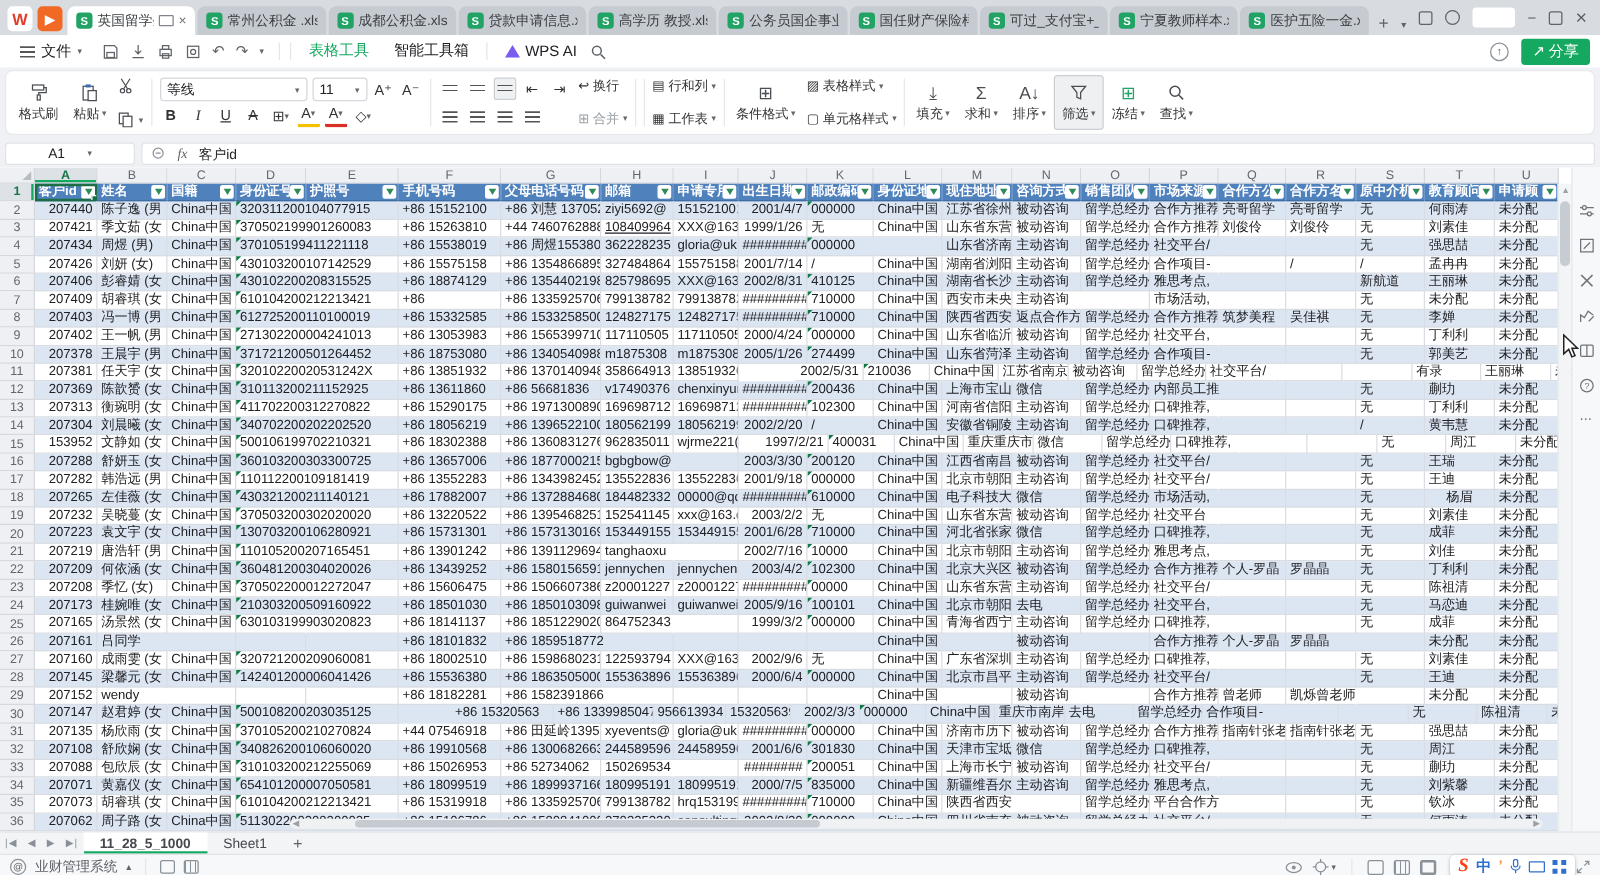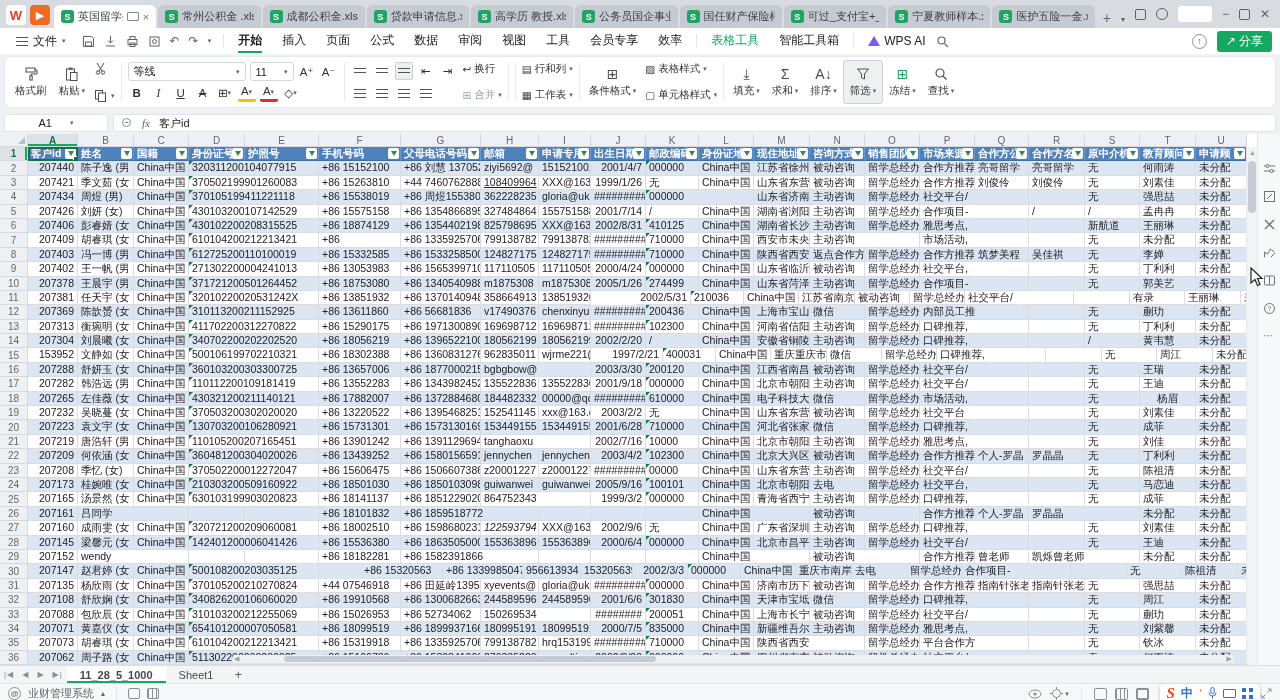--- a/index.html
+++ b/index.html
@@ -229,32 +229,20 @@
         </svg>
       <svg width="13" height="13" viewBox="0 0 13 13">
           <rect x="2" y="2" width="9" height="9" fill="none" stroke="#5f6368"></rect>
           <circle cx="6.5" cy="6.5" r="2" fill="none" stroke="#5f6368"></circle>
         </svg>
       <span>↶</span>
       <span>↷</span>
       <span class="caret">▾</span>
     </div>
     <span class="vsep"></span>
-    <div id="menu-items" style="display:flex;">
-        <div class="menu-item active">开始</div>
-        <div class="menu-item">插入</div>
-        <div class="menu-item">页面</div>
-        <div class="menu-item">公式</div>
-        <div class="menu-item">数据</div>
-        <div class="menu-item">审阅</div>
-        <div class="menu-item">视图</div>
-        <div class="menu-item">工具</div>
-        <div class="menu-item">会员专享</div>
-        <div class="menu-item">效率</div>
-      </div>
     <span class="vsep"></span>
     <div class="menu-item ctx">表格工具</div>
     <div class="menu-item">智能工具箱</div>
     <span class="vsep"></span>
     <div class="menu-item" style="display:flex;align-items:center;">
       <span class="ai-logo"></span>
       <span>WPS AI</span>
     </div>
     <svg width="13" height="13" viewBox="0 0 13 13">
         <circle cx="5.5" cy="5.5" r="3.5" fill="none" stroke="#5f6368" stroke-width="1.2"></circle>
@@ -1241,21 +1229,21 @@
         </div>
         <div class="grow row">
           <div class="rownum">27</div>
           <div class="cell r" style="width: 50px;">207160</div>
           <div class="cell" style="width: 56px;">成雨雯 (女</div>
           <div class="cell" style="width: 55px;">China中国</div>
           <div class="cell spill" style="width: 56px;">320721200209060081<div class="tri"></div></div>
           <div class="cell" style="width: 74px;"></div>
           <div class="cell" style="width: 82px;">+86 18002510</div>
           <div class="cell" style="width: 80px;">+86 1598680231</div>
-          <div class="cell" style="width: 58px; font-style: italic;">122593794</div>
+          <div class="cell" style="width: 58px;">122593794</div>
           <div class="cell" style="width: 52px;">XXX@163.</div>
           <div class="cell r" style="width: 55px;">2002/9/6</div>
           <div class="cell" style="width: 53px;">无</div>
           <div class="cell" style="width: 55px;">China中国</div>
           <div class="cell" style="width: 56px;">广东省深圳</div>
           <div class="cell" style="width: 55px;">主动咨询</div>
           <div class="cell" style="width: 55px;">留学总经办</div>
           <div class="cell spill" style="width: 55px;">口碑推荐,</div>
           <div class="cell" style="width: 54px;"></div>
           <div class="cell" style="width: 56px;"></div>

